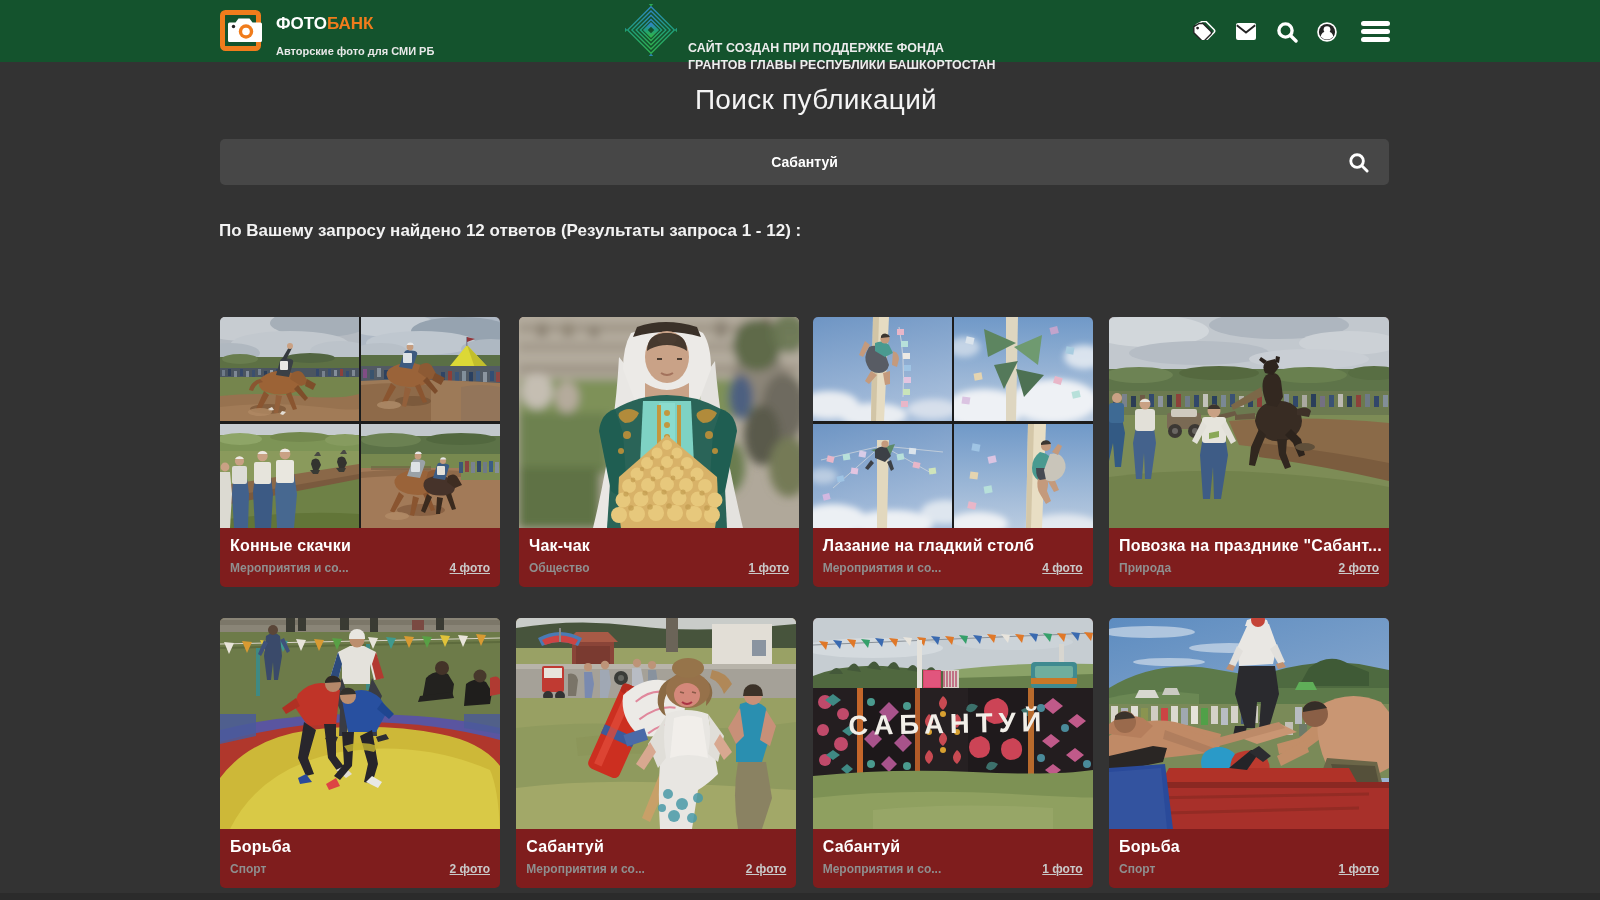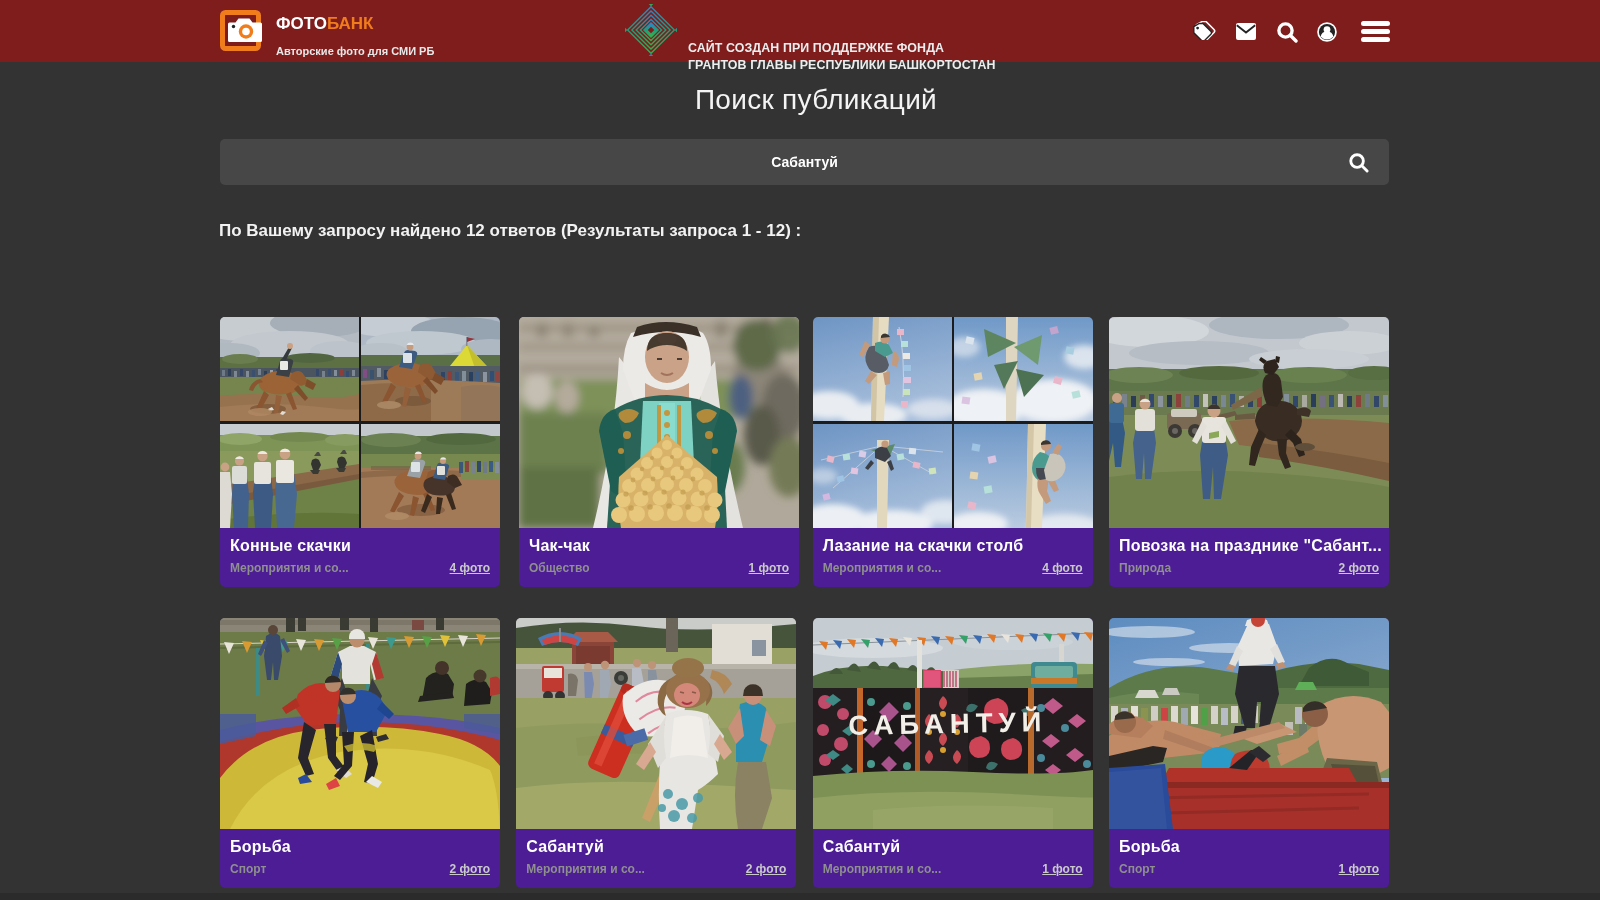--- a/index.html
+++ b/index.html
@@ -1,39 +1,39 @@
 <!DOCTYPE html>
 <html lang="ru"><head>
 <meta charset="utf-8">
 <title>Фотобанк</title>
 <style>
   * { margin:0; padding:0; box-sizing:border-box; }
   html,body { width:1600px; height:900px; overflow:hidden; background:#333333;
     font-family:"Liberation Sans", sans-serif; }
-  .header { position:absolute; left:0; top:0; width:1600px; height:62px; background:#7f1d1d; }
+  .header { position:absolute; left:0; top:0; width:1600px; height:62px; background:#14532d; }
   .logo { position:absolute; left:220px; top:10px; width:41px; height:41px; }
   .logo-text { position:absolute; left:276px; top:15px; }
   .logo-text .l1 { font-size:17px; font-weight:bold; color:#fff; line-height:18px;}
   .logo-text .l1 b { color:#f07c1c; }
   .logo-text .l2 { font-size:11px; font-weight:bold; color:#e8e8e8; margin-top:12px; }
   .gerb { position:absolute; left:625px; top:4px; }
   .fond { position:absolute; left:688px; top:15px; font-size:12.4px; font-weight:bold; color:#ededed; line-height:17px; letter-spacing:0.1px;margin-top:25px;}
   .hi { position:absolute; top:21px; }
   .hamb { position:absolute; left:1361px; top:21px; width:29px; height:21px; }
   .hamb span { display:block; height:4.5px; border-radius:2.5px; background:#fff; margin-bottom:3.5px; }
   h1 { position:absolute; left:0; top:84px; width:1600px; text-align:center;
        font-size:28px; font-weight:normal; color:#f4f4f4; letter-spacing:0.3px;padding-left:32px; }
   .search { position:absolute; left:220px; top:139px; width:1169px; height:46px;
        background:#474747; border-radius:5px; }
   .search .q { position:absolute; left:0; top:15px; width:100%; text-align:center;
        font-size:14px; font-weight:bold; color:#fff; }
   .search svg { position:absolute; right:20px; top:13px; }
   .results { position:absolute; left:219px; top:221px; font-size:17px; font-weight:bold; color:#f2f2f2; }
   .grid { position:absolute; left:220px; top:317px; width:1170px; }
-  .card { position:absolute; width:280px; height:270px; background:#4c1d95; border-radius:5px; overflow:hidden; }
+  .card { position:absolute; width:280px; height:270px; background:#7f1d1d; border-radius:5px; overflow:hidden; }
   .c1 { left:0px;    top:0px; }
   .c2 { left:299px; top:0px; }
   .c3 { left:592.7px; top:0px; }
   .c4 { left:889px;  top:0px; }
   .c5 { left:0px;    top:300.5px; }
   .c6 { left:296.3px; top:300.5px; }
   .c7 { left:592.7px; top:300.5px; }
   .c8 { left:889px;  top:300.5px; }
   .ph { width:280px; height:211px; overflow:hidden; background:#555; }
   .ph svg { display:block; }
@@ -578,21 +578,21 @@
                 <rect x="34" y="32" width="8" height="7" fill="#dbc4e2" transform="rotate(-12 38 35)"></rect>
                 <rect x="16" y="48" width="8" height="7" fill="#e4d4b0" transform="rotate(8 20 51)"></rect>
                 <rect x="30" y="62" width="8" height="7" fill="#b7e0da" transform="rotate(-10 34 65)"></rect>
                 <rect x="14" y="78" width="8" height="7" fill="#e8b6c8" transform="rotate(12 18 81)"></rect>
               </g>
 </g>
           </svg>
 </svg>
   </div>
     <div class="cap">
-        <div class="t">Лазание на скачки столб</div>
+        <div class="t">Лазание на гладкий столб</div>
         <div class="r"><span class="n">4 фото</span>Мероприятия и со...</div>
       </div>
     </div>
   <div class="card c4">
       <div class="ph">
 <svg width="280" height="211" viewBox="0 0 280 211">
 <rect width="280" height="211" fill="#c2c8ce"></rect>
 <ellipse cx="40" cy="14" rx="60" ry="16" fill="#d2d7db"></ellipse>
 <ellipse cx="170" cy="8" rx="70" ry="14" fill="#aeb6bf"></ellipse>
 <ellipse cx="240" cy="26" rx="50" ry="12" fill="#ccd1d6"></ellipse>

